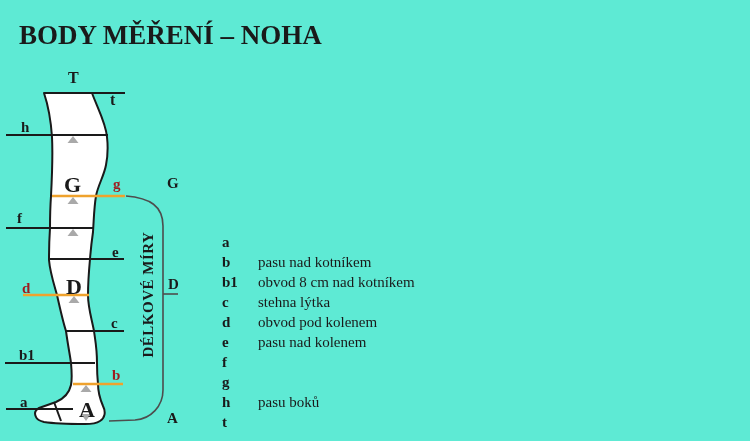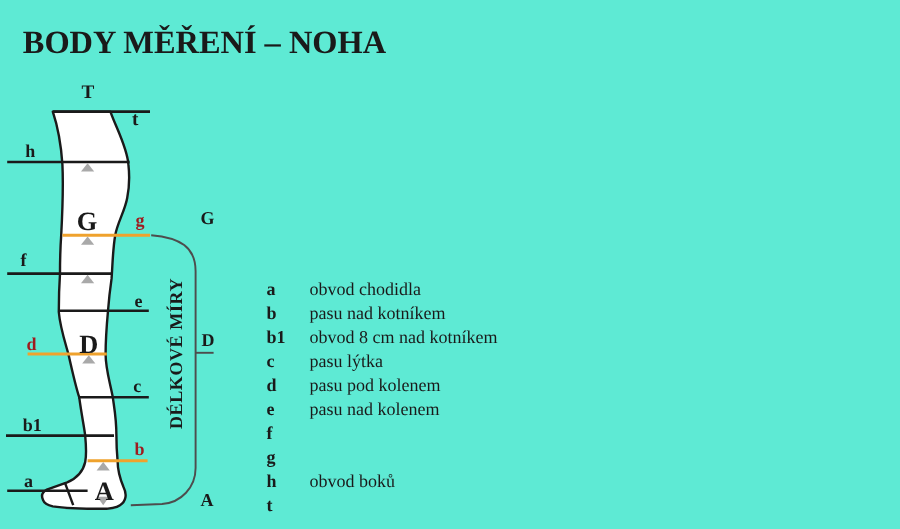--- a/index.html
+++ b/index.html
@@ -86,50 +86,49 @@
 
   <div class="lbl" style="left:167px; top:176px;">G</div>
   <div class="lbl" style="left:168px; top:277px;">D</div>
   <div class="lbl" style="left:167px; top:411px;">A</div>
 
   <div class="axis-label">DÉLKOVÉ MÍRY</div>
 
   <div class="legend">
     <div class="legend-row">
       <span class="legend-key">a</span>
-      <span class="legend-text">obvod chodidla</span>
     </div>
     <div class="legend-row">
       <span class="legend-key">b</span>
       <span class="legend-text">pasu nad kotníkem</span>
     </div>
     <div class="legend-row">
       <span class="legend-key">b1</span>
       <span class="legend-text">obvod 8 cm nad kotníkem</span>
     </div>
     <div class="legend-row">
       <span class="legend-key">c</span>
-      <span class="legend-text">pasu lýtka</span>
+      <span class="legend-text">stehna lýtka</span>
     </div>
     <div class="legend-row">
       <span class="legend-key">d</span>
-      <span class="legend-text">pasu pod kolenem</span>
+      <span class="legend-text">obvod pod kolenem</span>
     </div>
     <div class="legend-row">
       <span class="legend-key">e</span>
       <span class="legend-text">pasu nad kolenem</span>
     </div>
     <div class="legend-row">
       <span class="legend-key">f</span>
     </div>
     <div class="legend-row">
       <span class="legend-key">g</span>
     </div>
     <div class="legend-row">
       <span class="legend-key">h</span>
-      <span class="legend-text">obvod boků</span>
+      <span class="legend-text">pasu boků</span>
     </div>
     <div class="legend-row">
       <span class="legend-key">t</span>
     </div>
   </div>
 
 </div>
 
 </body></html>

